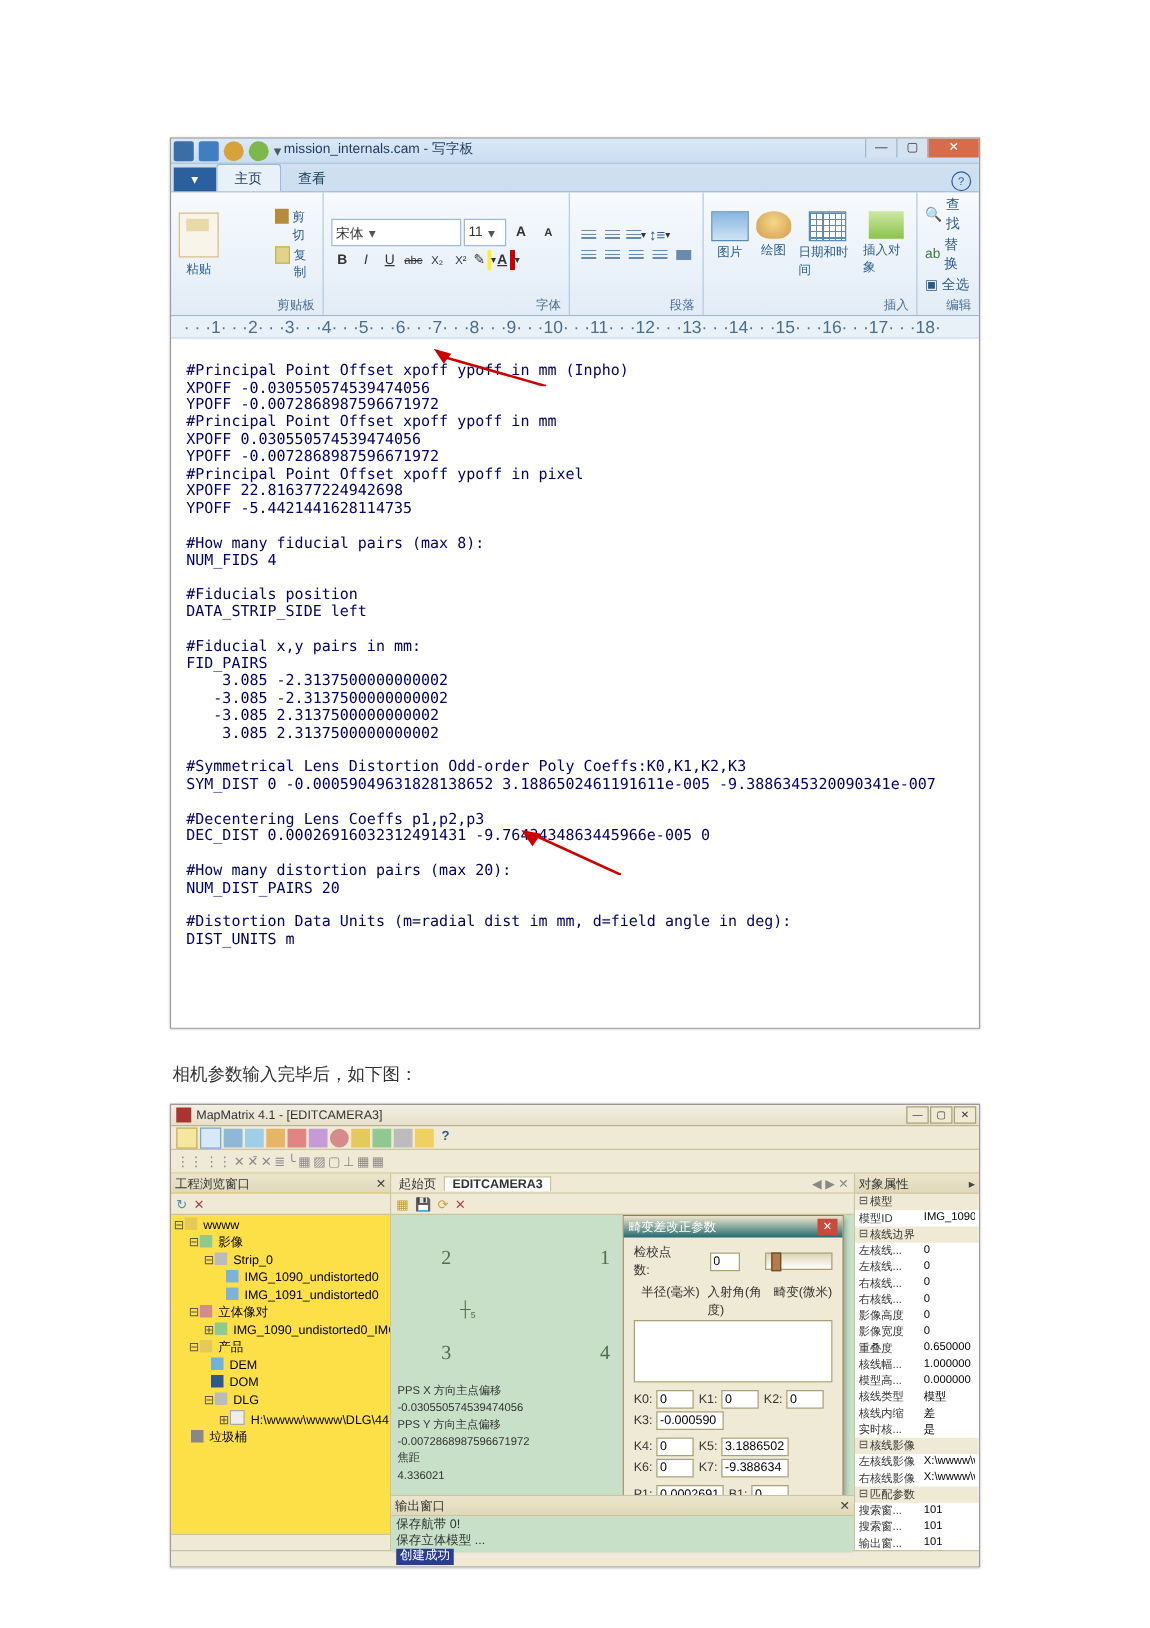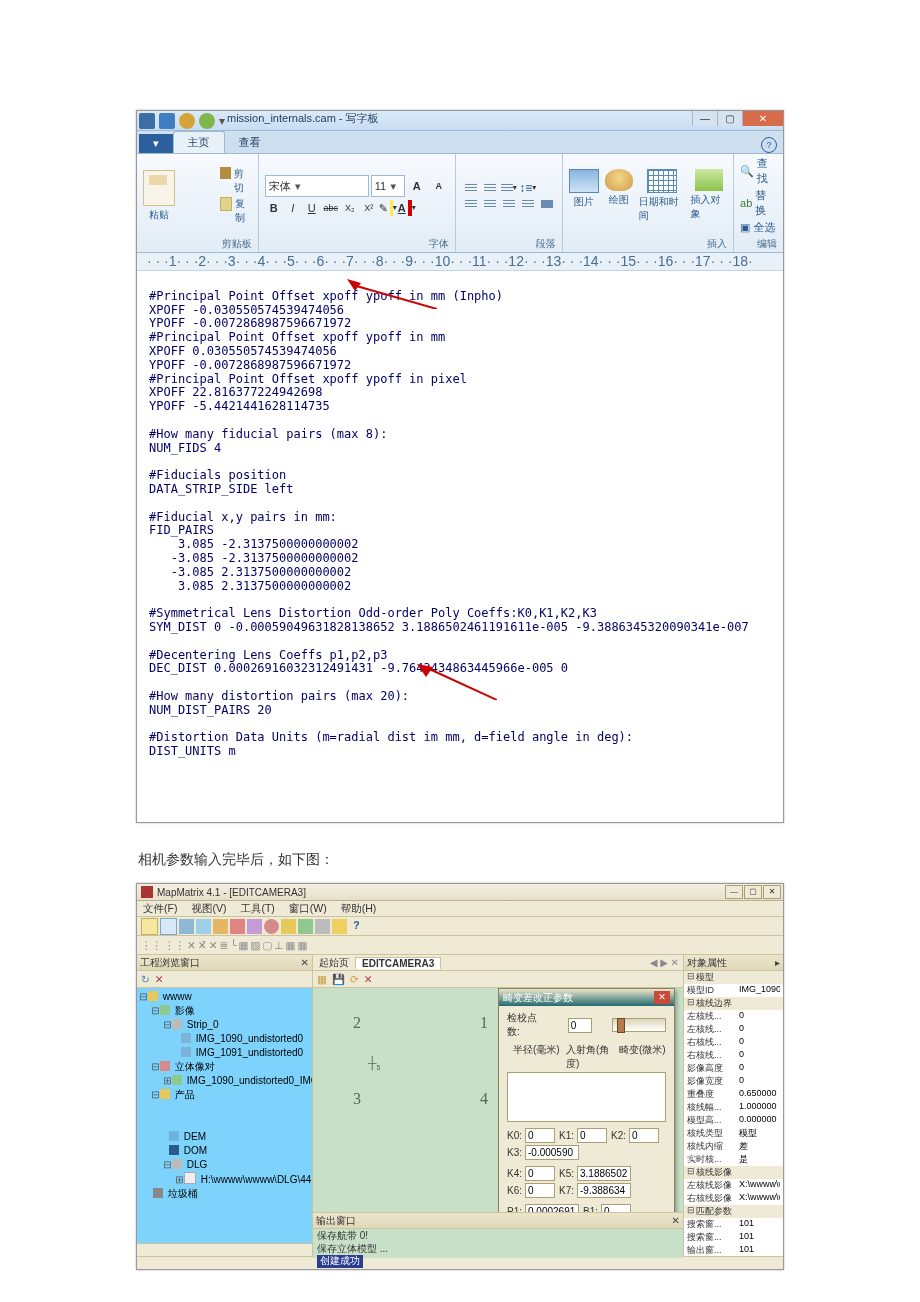--- a/index.html
+++ b/index.html
@@ -77,21 +77,21 @@
   .mm-btns span { width:16px; height:12px; border:1px solid #a9a073; font-size:8px; text-align:center; line-height:12px; background:#efead6; }
   .mm-menu { height:15px; background:#efead6; border-bottom:1px solid #cbc39b; display:flex; gap:14px; padding:0 6px; align-items:center; color:#333; }
   .mm-tool { height:18px; background:#efead6; border-bottom:1px solid #cbc39b; display:flex; align-items:center; gap:2px; padding:0 4px; }
   .mm-tool .tic { width:15px; height:15px; }
   .mm-tool2 { height:18px; background:#efead6; border-bottom:1px solid #cbc39b; display:flex; align-items:center; gap:2px; padding:0 4px; color:#888; }
 
   .mm-body { display:flex; height:301px; background:#efead6; }
   .panel-head { background:linear-gradient(#ebe5cc,#dfd8b9); border-bottom:1px solid #cbc39b; height:15px; font-size:10px; padding:0 3px; display:flex; align-items:center; gap:4px; }
   .panel-head .x { margin-left:auto; color:#444; }
 
-  .lp { width:175px; border-right:1px solid #cbc39b; display:flex; flex-direction:column; background:#7dd3fc; }
+  .lp { width:175px; border-right:1px solid #cbc39b; display:flex; flex-direction:column; background:#fde047; }
   .lp-tb { height:16px; background:#efead6; border-bottom:1px solid #cbc39b; display:flex; align-items:center; gap:5px; padding:0 4px; }
   .tree { flex:1; overflow:auto; font-size:10px; line-height:1.4; padding:2px; color:#000; }
   .tree .nd { white-space:nowrap; }
   .tree .ic { display:inline-block; width:10px; height:10px; vertical-align:-1px; margin-right:2px; }
   .tree .exp { display:inline-block; width:9px; text-align:center; color:#555; }
   .lp-sb { height:12px; background:#efead6; border-top:1px solid #cbc39b; }
 
   .mp { flex:1; display:flex; flex-direction:column; border-right:1px solid #cbc39b; }
   .mp-tabs { height:15px; background:#efead6; border-bottom:1px solid #cbc39b; display:flex; align-items:center; font-size:10px; }
   .mp-tabs .tab { padding:0 6px; }
@@ -366,27 +366,20 @@
   <div class="mm-top">
     <span class="ic"></span>
     <span style="margin-left:4px;font-size:10px;">MapMatrix 4.1 - [EDITCAMERA3]</span>
     <div class="mm-btns">
       <span>—</span>
       <span>▢</span>
       <span>✕</span>
     </div>
   </div>
 
-  <div class="mm-menu">
-    <span>文件(F)</span>
-    <span>视图(V)</span>
-    <span>工具(T)</span>
-    <span>窗口(W)</span>
-    <span>帮助(H)</span>
-  </div>
 
   <div class="mm-tool">
     <span class="tic" style="background:#f5e6a0;border:1px solid #c2b060;"></span>
     <span class="tic" style="background:#d9e8f6;border:1px solid #7aa7cc;"></span>
     <span class="tic" style="background:#8fb7d8;"></span>
     <span class="tic" style="background:#9fcfe7;"></span>
     <span class="tic" style="background:#e6b566;"></span>
     <span class="tic" style="background:#e08484;"></span>
     <span class="tic" style="background:#c49bd6;"></span>
     <span class="tic" style="background:#d68b8b;border-radius:50%;"></span>
@@ -426,21 +419,21 @@
       </div>
       <div class="tree">
         <div class="nd"><span class="exp">⊟</span><span class="ic" style="background:#e6c95b;"></span> <span>wwww</span></div>
         <div class="nd" style="padding-left:12px;"><span class="exp">⊟</span><span class="ic" style="background:#8fc98f;"></span> <span>影像</span></div>
         <div class="nd" style="padding-left:24px;"><span class="exp">⊟</span><span class="ic" style="background:#bbb;"></span> <span>Strip_0</span></div>
         <div class="nd" style="padding-left:42px;"><span class="ic" style="background:#7fb2d8;"></span> <span>IMG_1090_undistorted0</span></div>
         <div class="nd" style="padding-left:42px;"><span class="ic" style="background:#7fb2d8;"></span> <span>IMG_1091_undistorted0</span></div>
         <div class="nd" style="padding-left:12px;"><span class="exp">⊟</span><span class="ic" style="background:#d68b8b;"></span> <span>立体像对</span></div>
         <div class="nd" style="padding-left:24px;"><span class="exp">⊞</span><span class="ic" style="background:#8fc98f;"></span> <span>IMG_1090_undistorted0_IMG_1091_undistor</span></div>
         <div class="nd" style="padding-left:12px;"><span class="exp">⊟</span><span class="ic" style="background:#e6c95b;"></span> <span>产品</span></div>
-        <div class="nd" style="padding-left:30px;margin-top:28px;"><span class="ic" style="background:#6fb2e0;"></span> <span>DEM</span></div>
+        <div class="nd" style="padding-left:30px;"><span class="ic" style="background:#6fb2e0;"></span> <span>DEM</span></div>
         <div class="nd" style="padding-left:30px;"><span class="ic" style="background:#2a5b8c;"></span> <span>DOM</span></div>
         <div class="nd" style="padding-left:24px;"><span class="exp">⊟</span><span class="ic" style="background:#bbb;"></span> <span>DLG</span></div>
         <div class="nd" style="padding-left:36px;"><span class="exp">⊞</span><span class="ic" style="background:#eee;border:1px solid #aaa;"></span> <span>H:\wwww\wwww\DLG\44.fdb</span></div>
         <div class="nd" style="padding-left:14px;"><span class="ic" style="background:#888;"></span> <span>垃圾桶</span></div>
       </div>
       <div class="lp-sb"></div>
     </div>
 
     <div class="mp">
       <div class="mp-tabs">
@@ -455,20 +448,28 @@
         <span style="color:#b04040;">✕</span>
       </div>
       <div class="mp-lower">
         <div class="mp-left mp-canvas">
           <span class="quad" style="left:40px;top:26px;">2</span>
           <span class="quad" style="right:10px;top:26px;">1</span>
           <span class="quad" style="left:40px;top:102px;">3</span>
           <span class="quad" style="right:10px;top:102px;">4</span>
           <span class="cross" style="left:55px;top:68px;">┼<sub style="font-size:7px;">5</sub></span>
 
+          <div class="ppsrow" style="position:absolute;left:5px;top:128px;right:4px;">
+            <span>PPS X 方向主点偏移</span>
+            <span>-0.030550574539474056</span>
+            <span>PPS Y 方向主点偏移</span>
+            <span>-0.0072868987596671972</span>
+            <span>焦距</span>
+            <span>4.336021</span>
+          </div>
         </div>
 
         <div class="mp-right mp-canvas">
 
           <div class="dlg">
             <div class="tbar">
               <span>畸变差改正参数</span>
               <span class="x">✕</span>
             </div>
             <div class="body">

